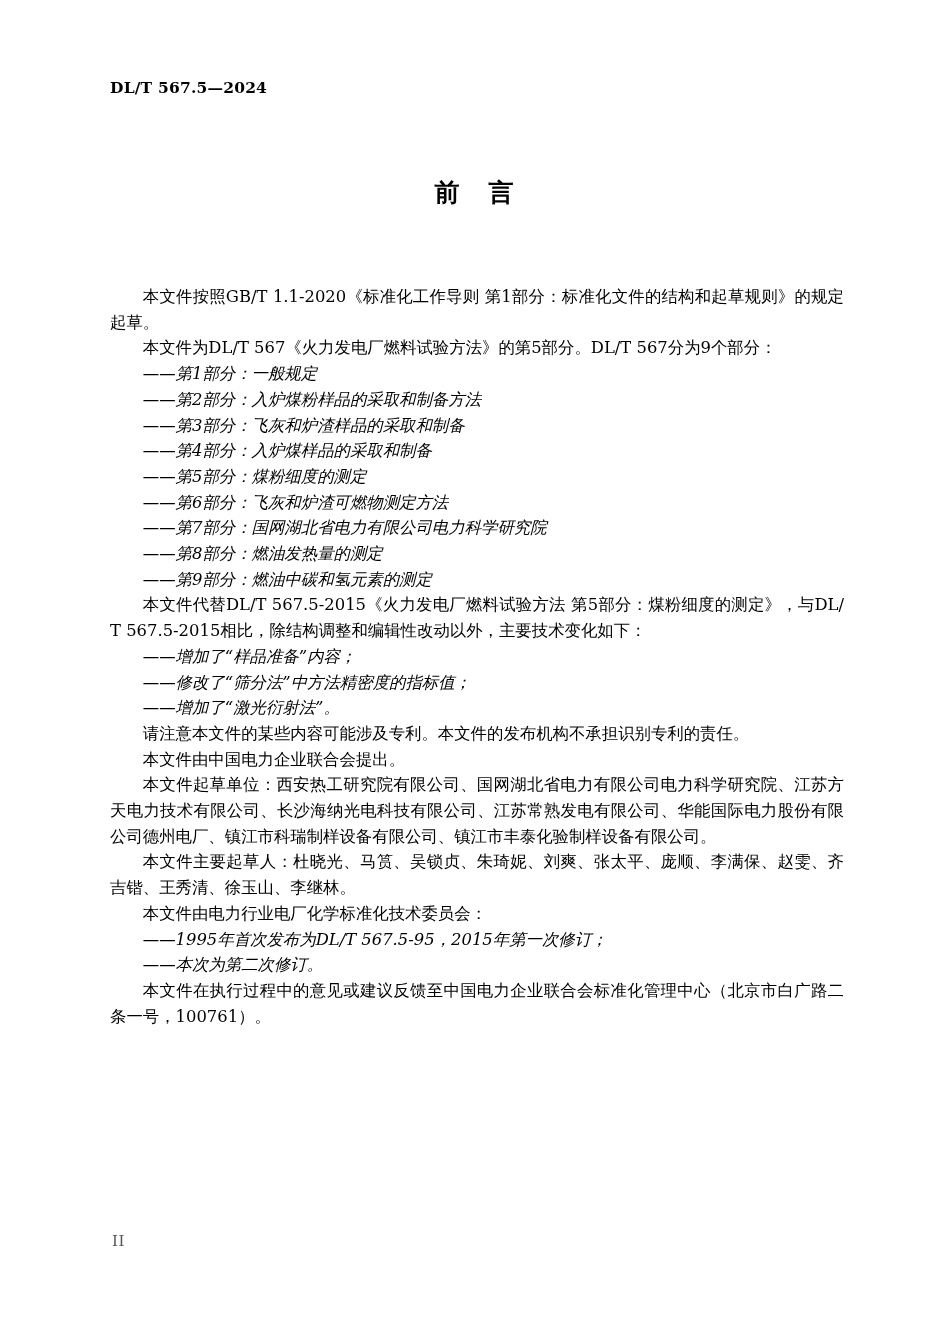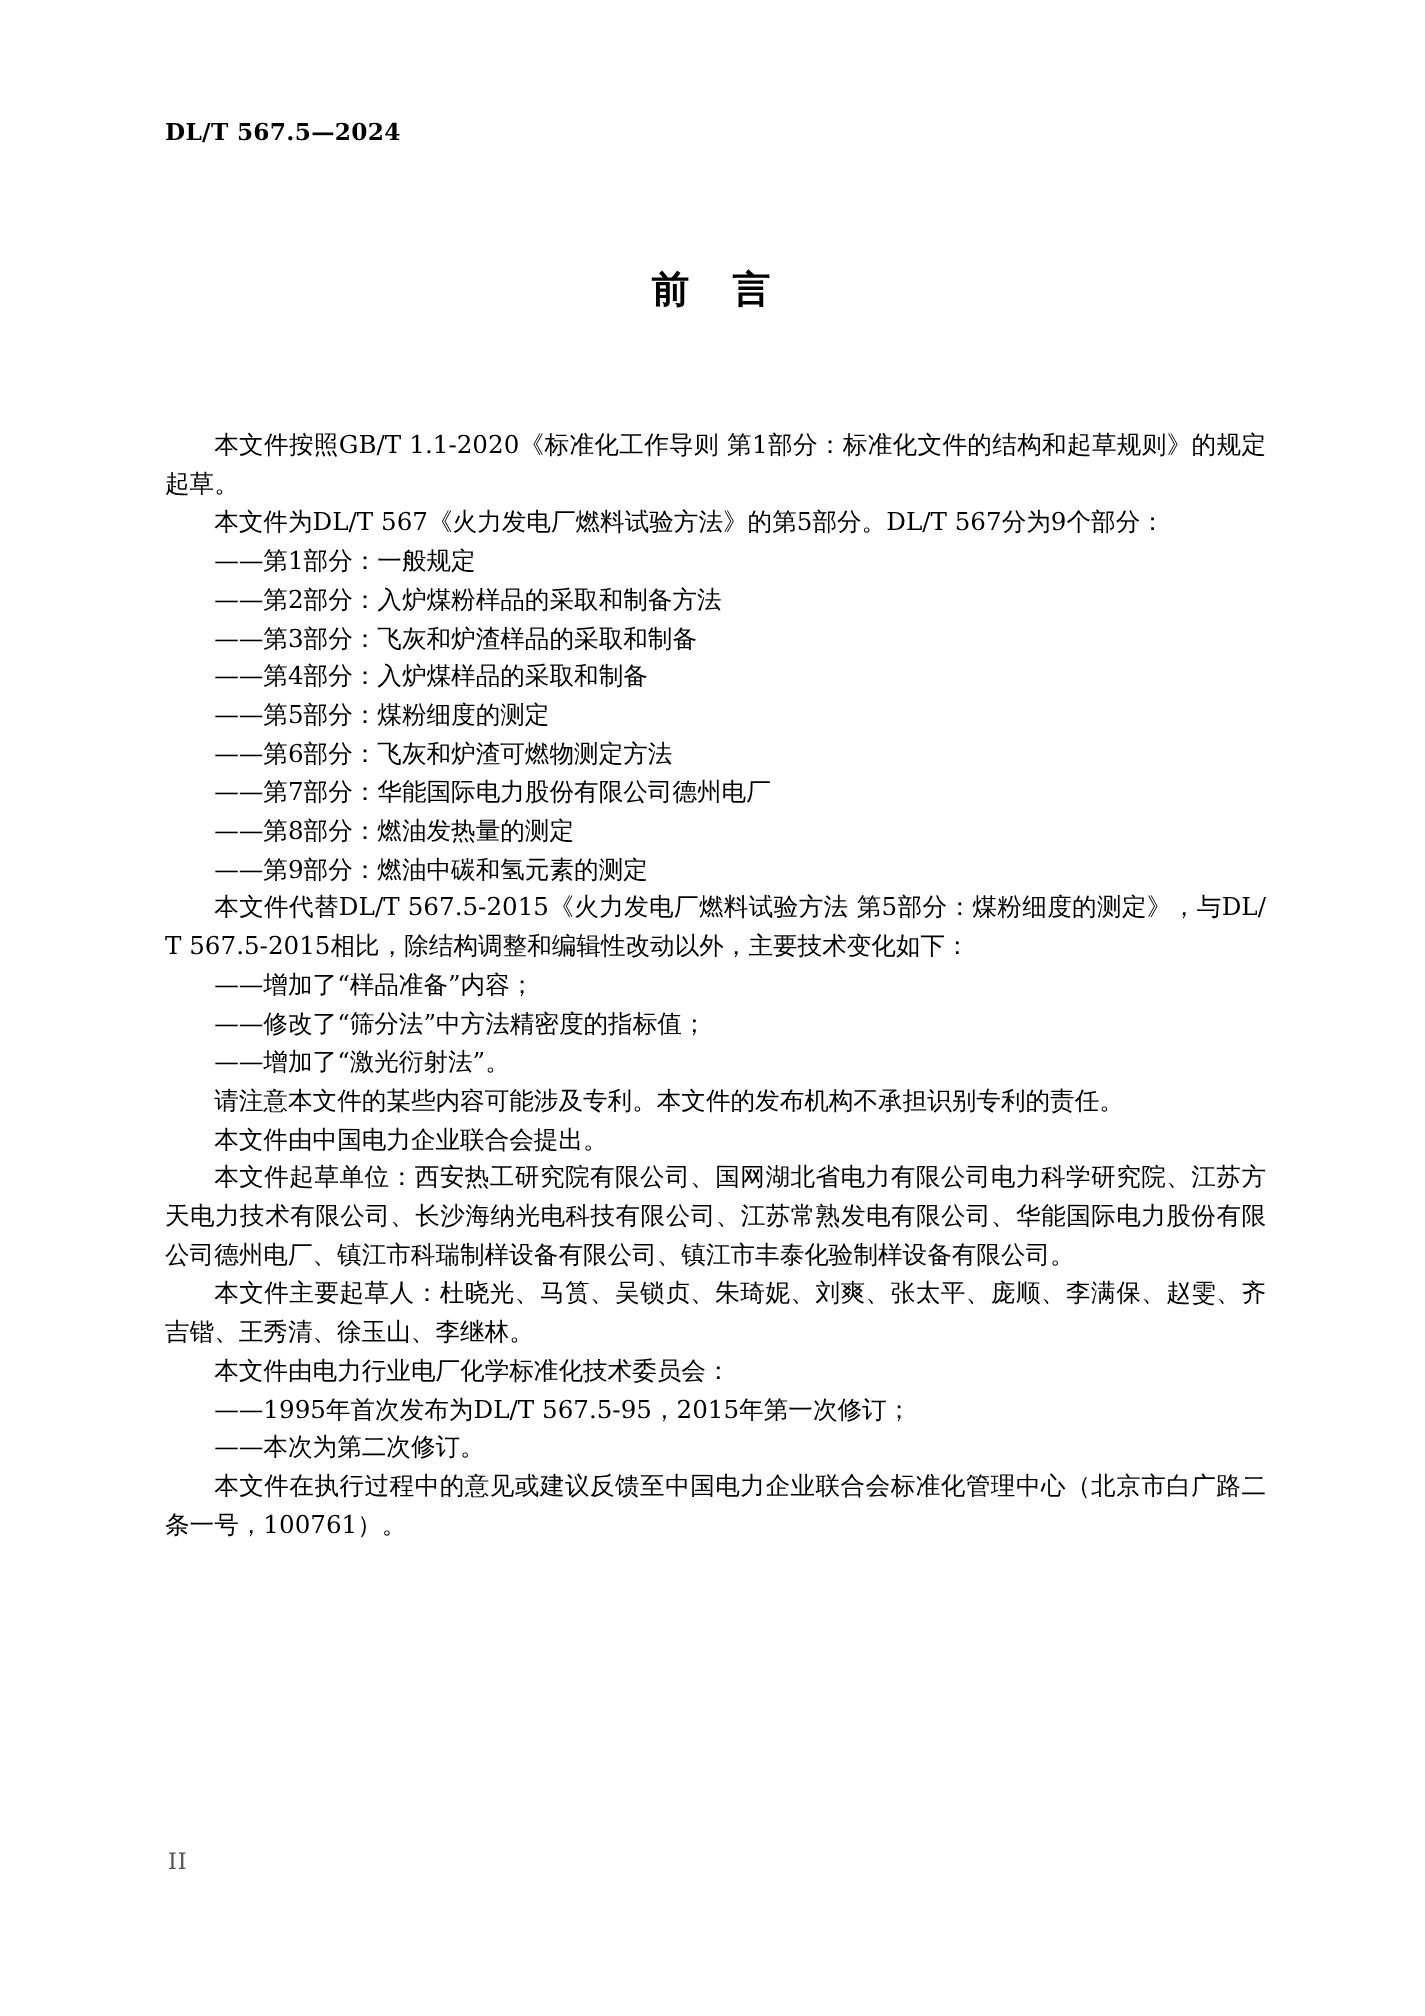--- a/index.html
+++ b/index.html
@@ -69,20 +69,21 @@
     word-break: break-all;
   }
 
   .listitem {
     margin: 0;
     text-indent: 2em;
     text-align: justify;
     text-justify: inter-character;
     word-break: break-all;
     white-space: nowrap;
+    font-style: italic;
   }
 
   
   .page-number {
     position: absolute;
     left: 112px;
     top: 1232px;
     font-size: 15px;
     color: #555555;
     letter-spacing: 0.5px;
@@ -103,21 +104,21 @@
     <p class="para">本文件按照GB/T 1.1-2020《标准化工作导则 第1部分：标准化文件的结构和起草规则》的规定起草。</p>
 
     <p class="para">本文件为DL/T 567《火力发电厂燃料试验方法》的第5部分。DL/T 567分为9个部分：</p>
 
     <p class="listitem">——第1部分：一般规定</p>
     <p class="listitem">——第2部分：入炉煤粉样品的采取和制备方法</p>
     <p class="listitem">——第3部分：飞灰和炉渣样品的采取和制备</p>
     <p class="listitem">——第4部分：入炉煤样品的采取和制备</p>
     <p class="listitem">——第5部分：煤粉细度的测定</p>
     <p class="listitem">——第6部分：飞灰和炉渣可燃物测定方法</p>
-    <p class="listitem">——第7部分：华能国际电力股份有限公司德州电厂</p>
+    <p class="listitem">——第7部分：国网湖北省电力有限公司电力科学研究院</p>
     <p class="listitem">——第8部分：燃油发热量的测定</p>
     <p class="listitem">——第9部分：燃油中碳和氢元素的测定</p>
 
     <p class="para">本文件代替DL/T  567.5-2015《火力发电厂燃料试验方法 第5部分：煤粉细度的测定》，与DL/T 567.5-2015相比，除结构调整和编辑性改动以外，主要技术变化如下：</p>
 
     <p class="listitem">——增加了“样品准备”内容；</p>
     <p class="listitem">——修改了“筛分法”中方法精密度的指标值；</p>
     <p class="listitem">——增加了“激光衍射法”。</p>
 
     <p class="para">请注意本文件的某些内容可能涉及专利。本文件的发布机构不承担识别专利的责任。</p>

